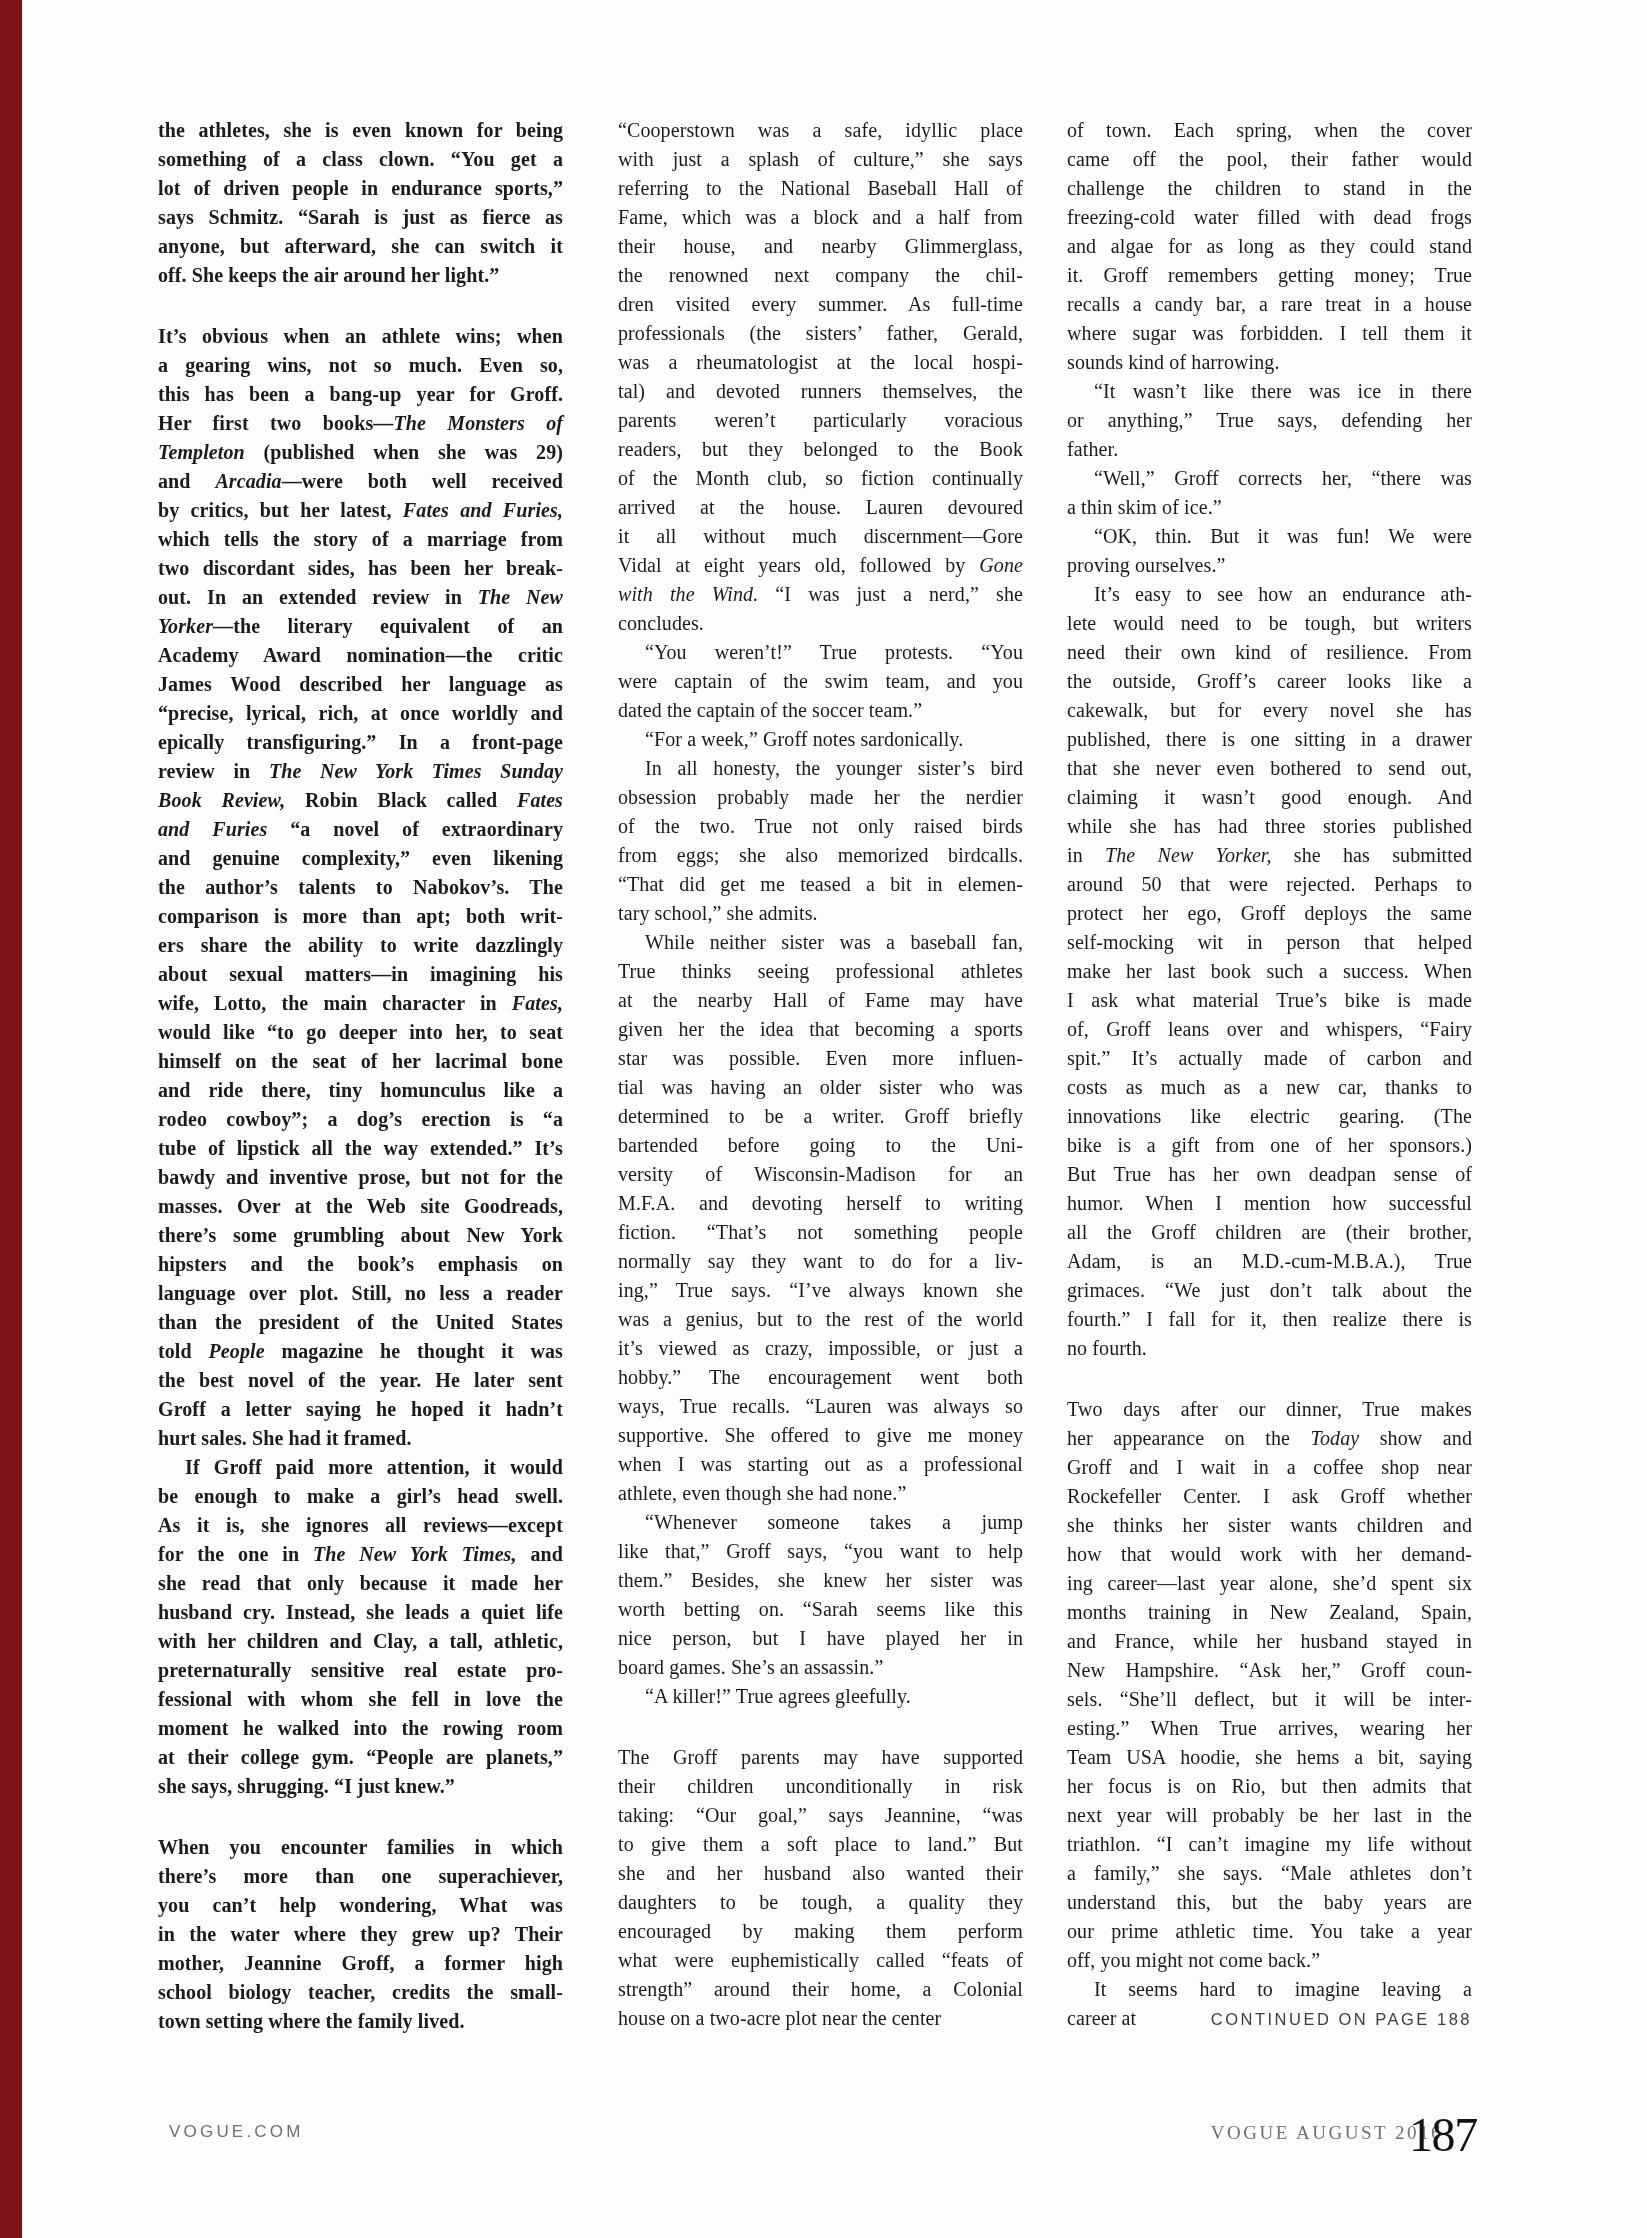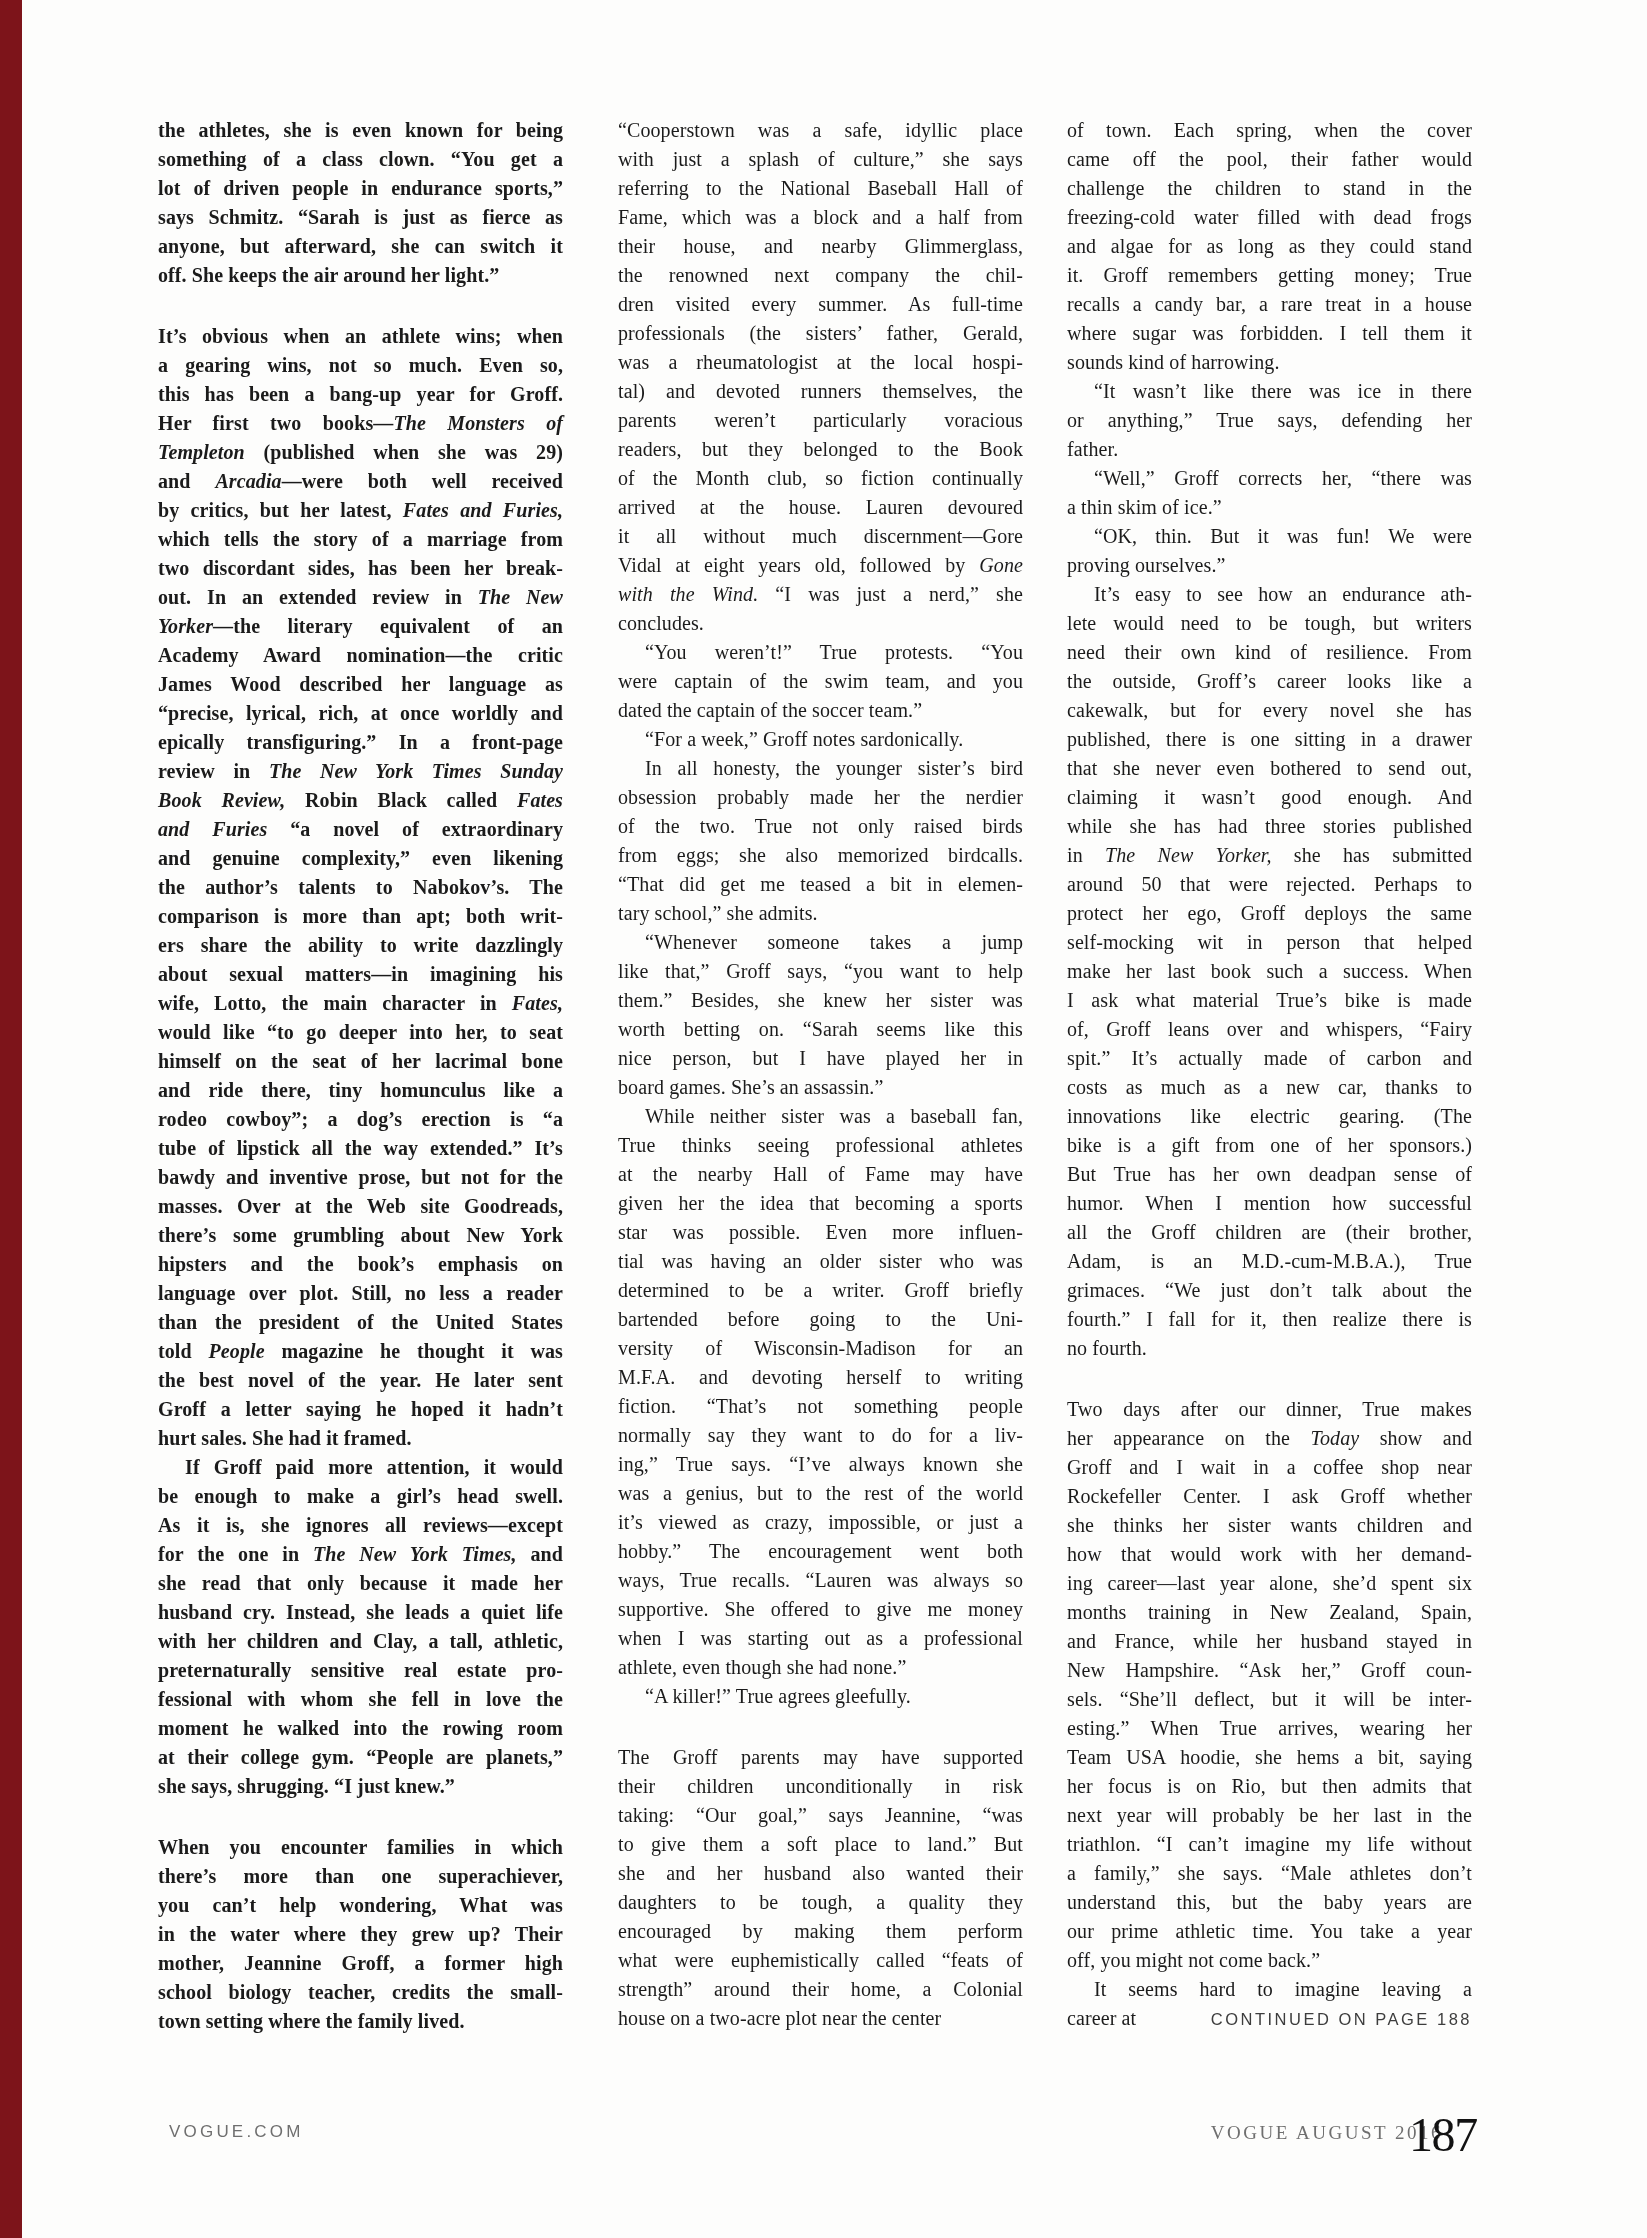--- a/index.html
+++ b/index.html
@@ -174,48 +174,48 @@
     </div>
     <div class="para indent">
       <div class="line">In all honesty, the younger sister’s bird</div>
       <div class="line">obsession probably made her the nerdier</div>
       <div class="line">of the two. True not only raised birds</div>
       <div class="line">from eggs; she also memorized birdcalls.</div>
       <div class="line">“That did get me teased a bit in elemen-</div>
       <div class="line last">tary school,” she admits.</div>
     </div>
     <div class="para indent">
-      <div class="line">“Whenever someone takes a jump</div>
-      <div class="line">like that,” Groff says, “you want to help</div>
-      <div class="line">them.” Besides, she knew her sister was</div>
-      <div class="line">worth betting on. “Sarah seems like this</div>
-      <div class="line">nice person, but I have played her in</div>
-      <div class="line last">board games. She’s an assassin.”</div>
-    </div>
-    <div class="para indent">
       <div class="line">While neither sister was a baseball fan,</div>
       <div class="line">True thinks seeing professional athletes</div>
       <div class="line">at the nearby Hall of Fame may have</div>
       <div class="line">given her the idea that becoming a sports</div>
       <div class="line">star was possible. Even more influen-</div>
       <div class="line">tial was having an older sister who was</div>
       <div class="line">determined to be a writer. Groff briefly</div>
       <div class="line">bartended before going to the Uni-</div>
       <div class="line">versity of Wisconsin-Madison for an</div>
       <div class="line">M.F.A. and devoting herself to writing</div>
       <div class="line">fiction. “That’s not something people</div>
       <div class="line">normally say they want to do for a liv-</div>
       <div class="line">ing,” True says. “I’ve always known she</div>
       <div class="line">was a genius, but to the rest of the world</div>
       <div class="line">it’s viewed as crazy, impossible, or just a</div>
       <div class="line">hobby.” The encouragement went both</div>
       <div class="line">ways, True recalls. “Lauren was always so</div>
       <div class="line">supportive. She offered to give me money</div>
       <div class="line">when I was starting out as a professional</div>
       <div class="line last">athlete, even though she had none.”</div>
+    </div>
+    <div class="para indent">
+      <div class="line">“Whenever someone takes a jump</div>
+      <div class="line">like that,” Groff says, “you want to help</div>
+      <div class="line">them.” Besides, she knew her sister was</div>
+      <div class="line">worth betting on. “Sarah seems like this</div>
+      <div class="line">nice person, but I have played her in</div>
+      <div class="line last">board games. She’s an assassin.”</div>
     </div>
     <div class="para indent">
       <div class="line last">“A killer!” True agrees gleefully.</div>
     </div>
     <div class="para gap">
       <div class="line">The Groff parents may have supported</div>
       <div class="line">their children unconditionally in risk</div>
       <div class="line">taking: “Our goal,” says Jeannine, “was</div>
       <div class="line">to give them a soft place to land.” But</div>
       <div class="line">she and her husband also wanted their</div>

